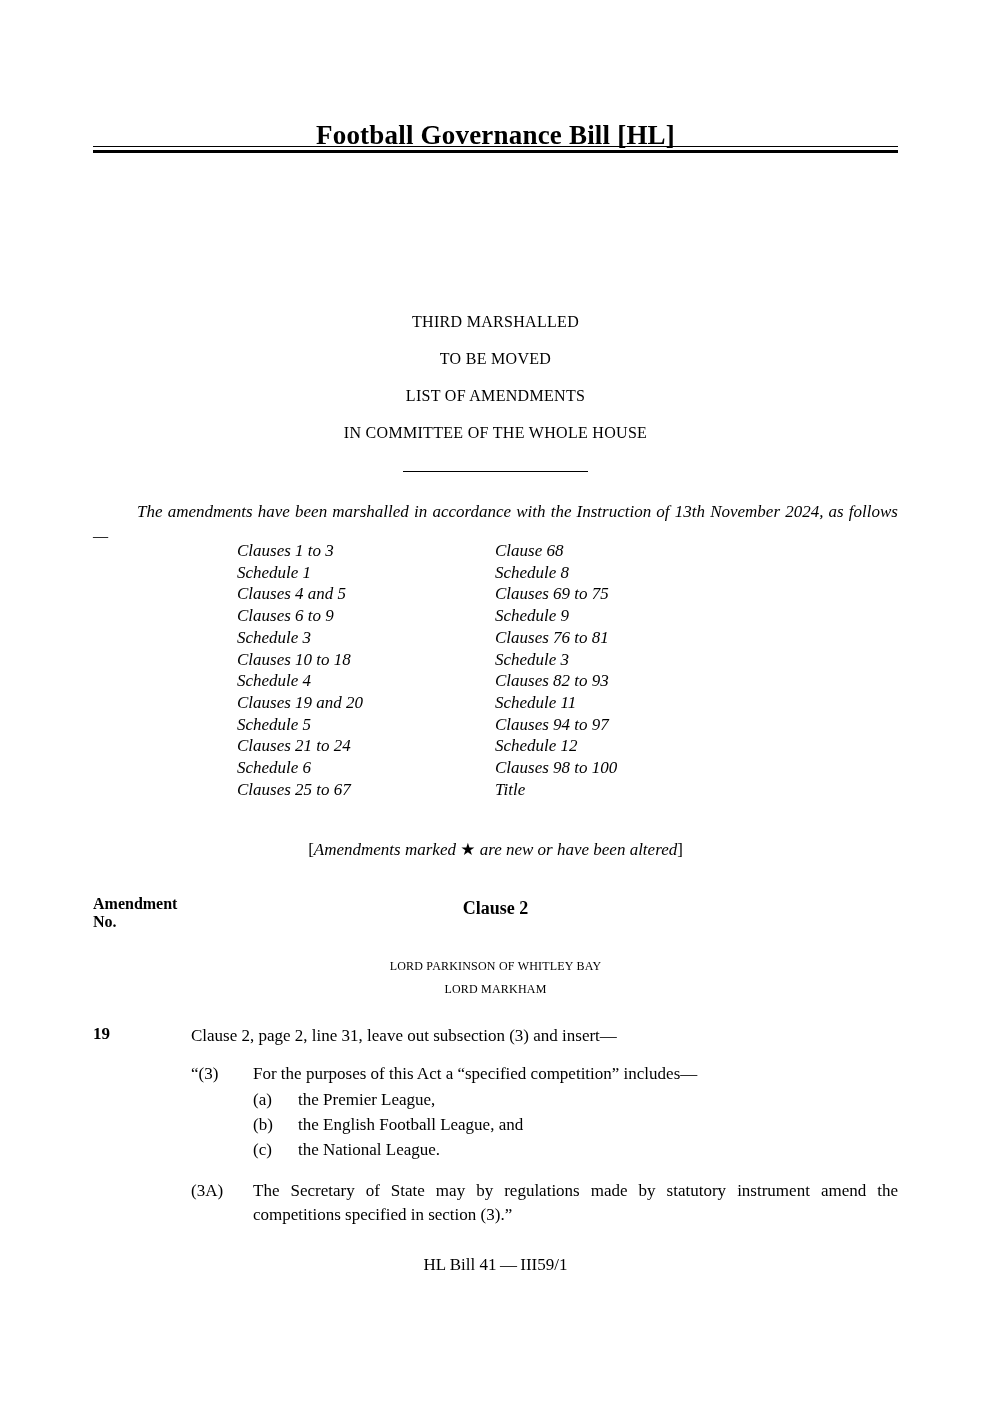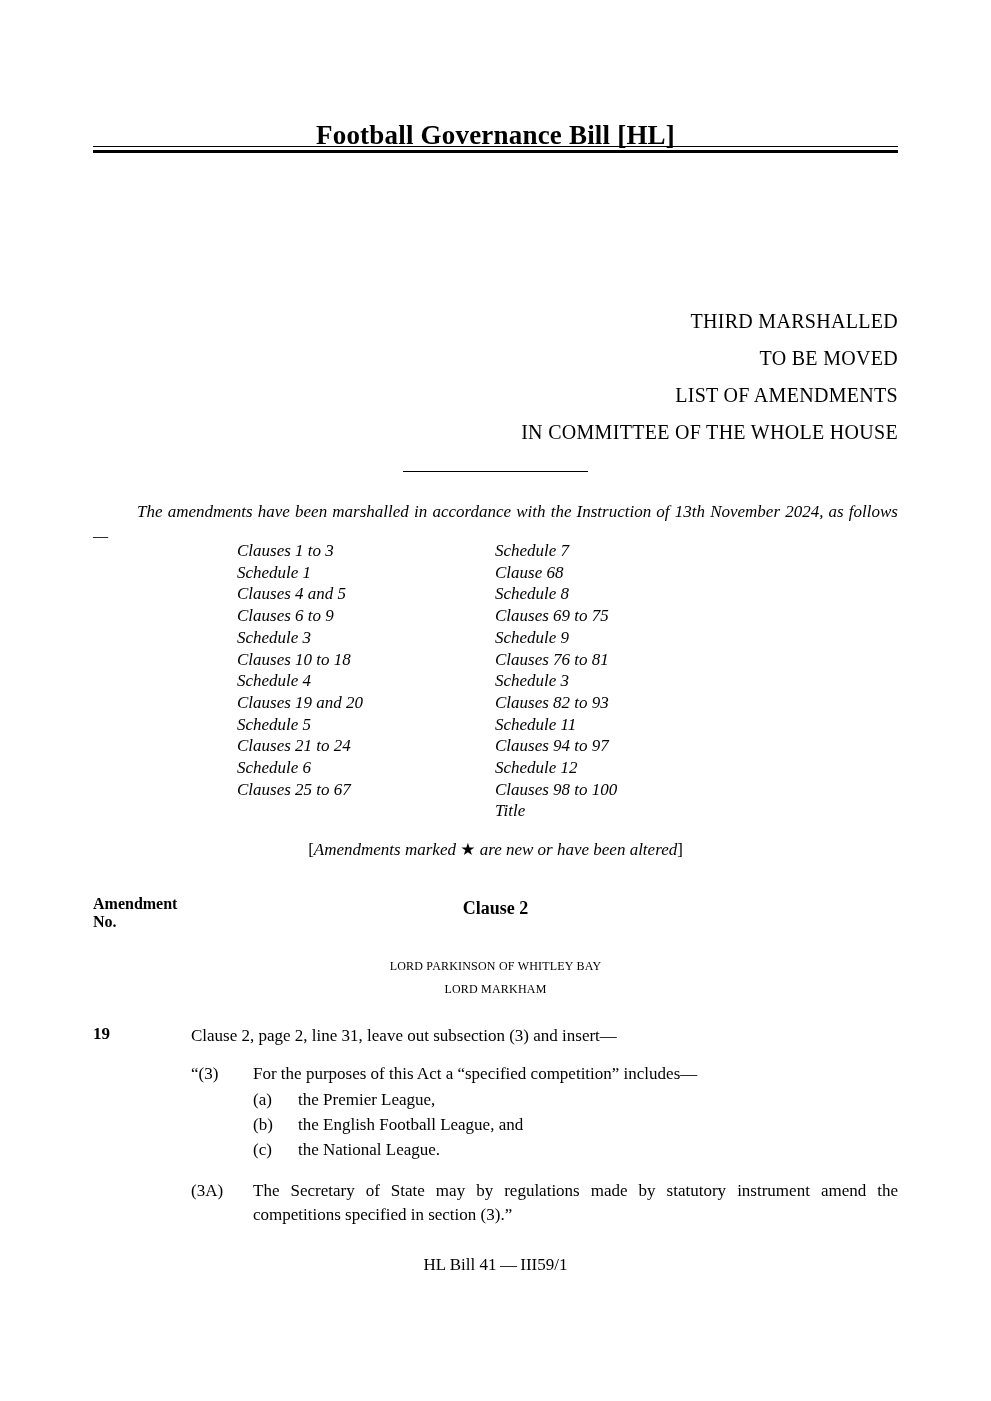--- a/index.html
+++ b/index.html
@@ -54,24 +54,23 @@
 
   
   .heading-block {
     position: absolute;
     left: 93px;
     top: 303px;
     width: 805px;
     text-align: center;
   }
   .heading-block .hline {
-    font-size: 20px;
+    font-size: 16px;
     line-height: 37px;
     letter-spacing: 0.3px;
-    text-align: right;
   }
   .short-rule {
     position: absolute;
     left: 403px;
     top: 471px;
     width: 185px;
     height: 1px;
     background: #000;
   }
 
@@ -282,21 +281,20 @@
       <div class="mitem">Schedule 3</div>
       <div class="mitem">Clauses 10 to 18</div>
       <div class="mitem">Schedule 4</div>
       <div class="mitem">Clauses 19 and 20</div>
       <div class="mitem">Schedule 5</div>
       <div class="mitem">Clauses 21 to 24</div>
       <div class="mitem">Schedule 6</div>
       <div class="mitem">Clauses 25 to 67</div>
     </div>
     <div class="marshal-col">
-      <div class="mitem">Schedule 7</div>
       <div class="mitem">Clause 68</div>
       <div class="mitem">Schedule 8</div>
       <div class="mitem">Clauses 69 to 75</div>
       <div class="mitem">Schedule 9</div>
       <div class="mitem">Clauses 76 to 81</div>
       <div class="mitem">Schedule 3</div>
       <div class="mitem">Clauses 82 to 93</div>
       <div class="mitem">Schedule 11</div>
       <div class="mitem">Clauses 94 to 97</div>
       <div class="mitem">Schedule 12</div>

